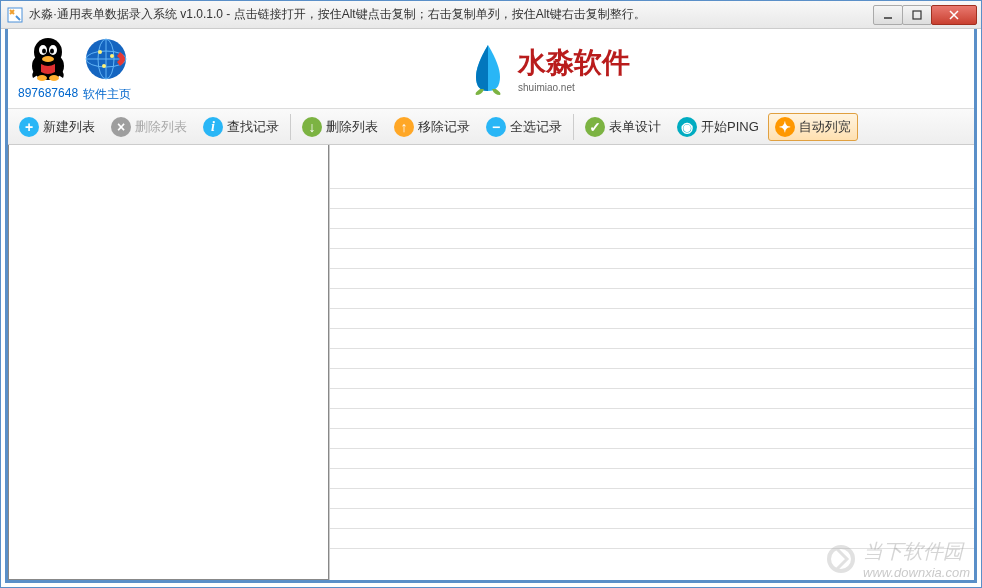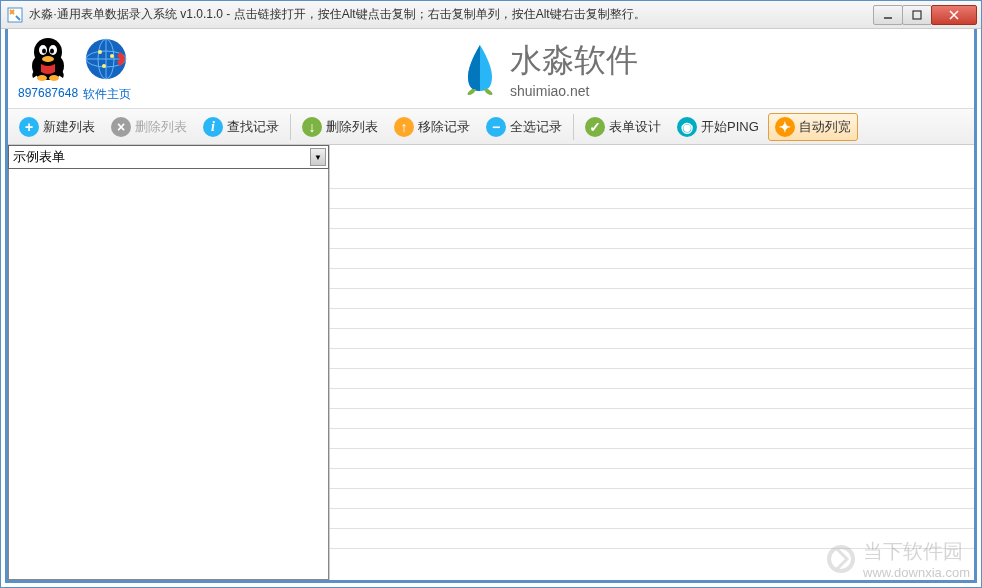--- a/index.html
+++ b/index.html
@@ -104,26 +104,26 @@
     .logo-area {
       display: flex;
       align-items: center;
       gap: 8px;
     }
     .logo-text {
       display: flex;
       flex-direction: column;
     }
     .logo-main {
-      font-size: 32px;
-      color: #737373;
-      font-weight: 400;
+      font-size: 28px;
+      color: #b91c1c;
+      font-weight: 700;
     }
     .logo-sub {
-      font-size: 14px;
+      font-size: 10px;
       color: #666;
     }
     .toolbar {
       height: 36px;
       background: linear-gradient(to bottom, #fafafa, #eee);
       border-bottom: 1px solid #ccc;
       display: flex;
       align-items: center;
       padding: 0 4px;
       gap: 2px;
@@ -215,20 +215,21 @@
     .watermark {
       position: absolute;
       bottom: 8px;
       right: 12px;
       display: flex;
       align-items: center;
       gap: 6px;
       opacity: 0.35;
       color: #666;
       font-size: 13px;
+      font-style: italic;
     }
     .watermark-main {
       font-size: 20px;
       color: #888;
     }
   </style>
 </head>
 <body>
 
 <div class="window">
@@ -345,24 +346,20 @@
         <span>开始PING</span>
       </div>
       <div class="tb-btn active">
         <span class="tb-icon" style="background:#ff9800">✦</span>
         <span>自动列宽</span>
       </div>
     </div>
 
     <div class="content">
       <div class="left-panel">
-        <div class="dropdown">
-          <span>示例表单</span>
-          <span class="dropdown-arrow">▼</span>
-        </div>
         <div class="left-list"></div>
       </div>
       <div class="right-panel">
         <div class="grid-row"></div>
         <div class="grid-row"></div>
         <div class="grid-row"></div>
         <div class="grid-row"></div>
         <div class="grid-row"></div>
         <div class="grid-row"></div>
         <div class="grid-row"></div>

